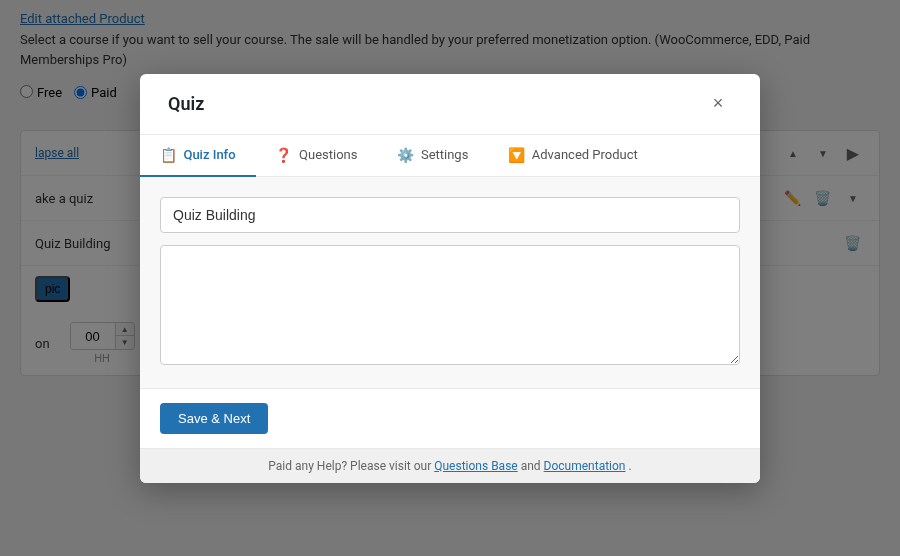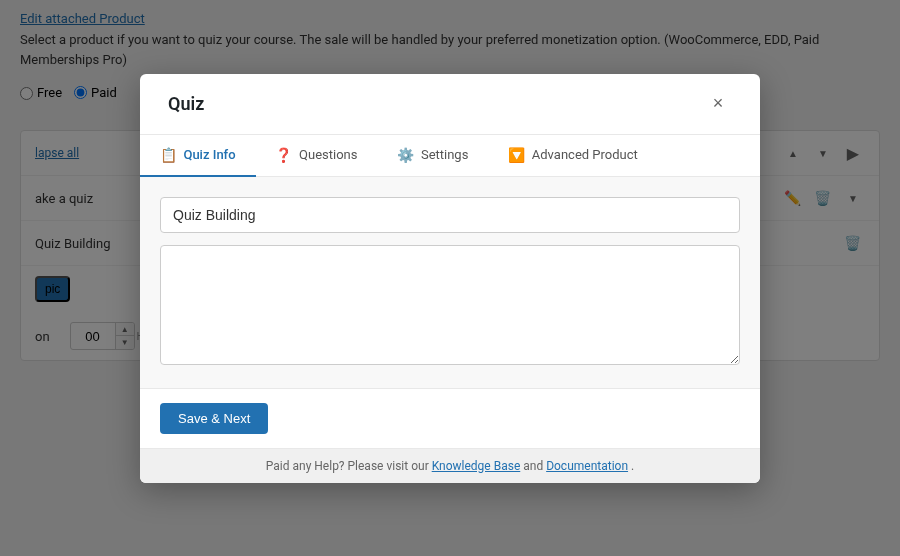--- a/index.html
+++ b/index.html
@@ -108,21 +108,21 @@
     
     .bg-time-row {
       display: flex;
       gap: 12px;
       padding: 10px 14px;
       align-items: center;
     }
 
     .time-group {
       display: flex;
-      flex-direction: row;
+      flex-direction: column;
       align-items: center;
       gap: 2px;
     }
 
     .time-input-wrap {
       display: flex;
       align-items: center;
       border: 1px solid #ccc;
       border-radius: 3px;
       overflow: hidden;
@@ -331,24 +331,24 @@
     .arrow-up::before { content: "▲"; font-size: 10px; }
     .arrow-down::before { content: "▼"; font-size: 10px; }
     .arrow-up-sm::before { content: "▲"; font-size: 8px; }
     .arrow-down-sm::before { content: "▼"; font-size: 8px; }
   </style>
 </head>
 <body>
 
 <div class="bg-page">
   <a class="bg-link">Edit attached Product</a>
-  <p class="bg-description">Select a product if you want to quiz your course. The sale will be handled by your preferred monetization option. (WooCommerce, EDD, Paid Memberships Pro)</p>
+  <p class="bg-description">Select a course if you want to sell your course. The sale will be handled by your preferred monetization option. (WooCommerce, EDD, Paid Memberships Pro)</p>
 
   <div class="bg-radio-row">
-    <label style="display:flex;align-items:flex-end;gap:4px;font-size:13px;">
+    <label style="display:flex;align-items:flex-start;gap:4px;font-size:13px;">
       <input type="radio" name="pricing" style=""> 
         <span>Free</span>
     </label>
     <label style="display:flex;align-items:center;gap:4px;font-size:13px;">
       <input type="radio" name="pricing" checked="" style=""> 
         <span>Paid</span>
     </label>
   </div>
 
   
@@ -448,19 +448,19 @@
       <input type="text" class="modal-input" value="Quiz Building" placeholder="Quiz Building" style="">
       <textarea class="modal-textarea" style=""></textarea>
     </div>
 
     <div class="modal-footer">
       <button class="btn-save">Save &amp; Next</button>
     </div>
 
     <div class="modal-help">
       <span>Paid any Help? Please visit our </span>
-      <a>Knowledge Base</a>
+      <a>Questions Base</a>
       <span> and </span>
       <a>Documentation</a>
       <span>.</span>
     </div>
   </div>
 </div>
 
 </body></html>

